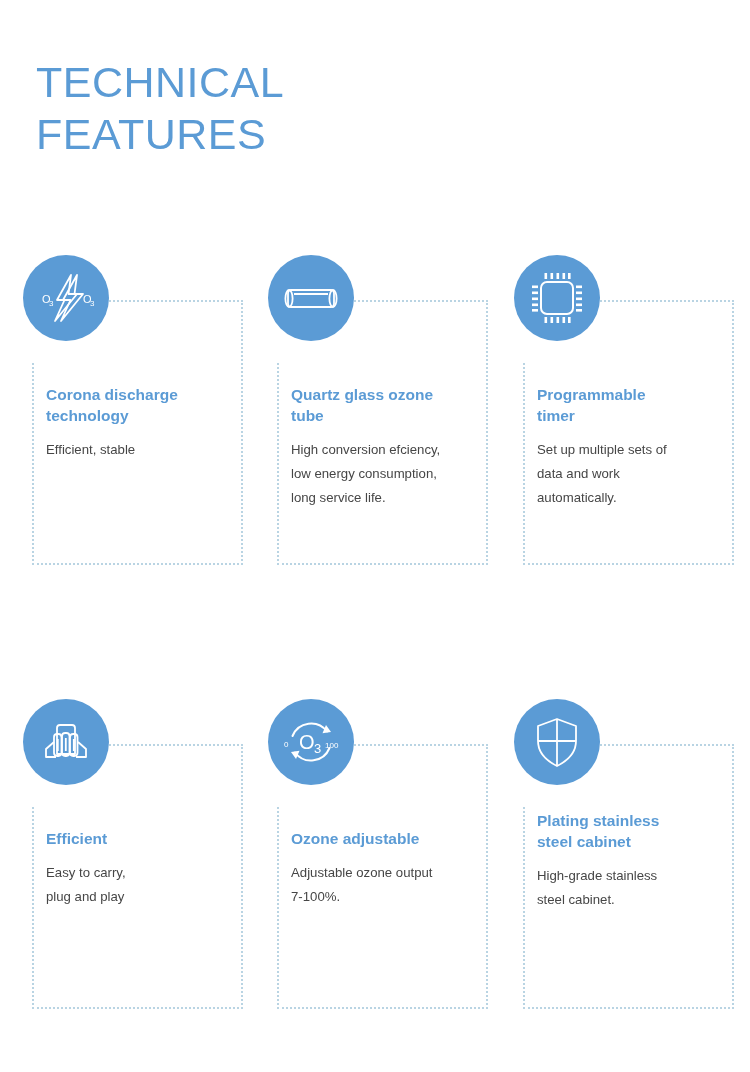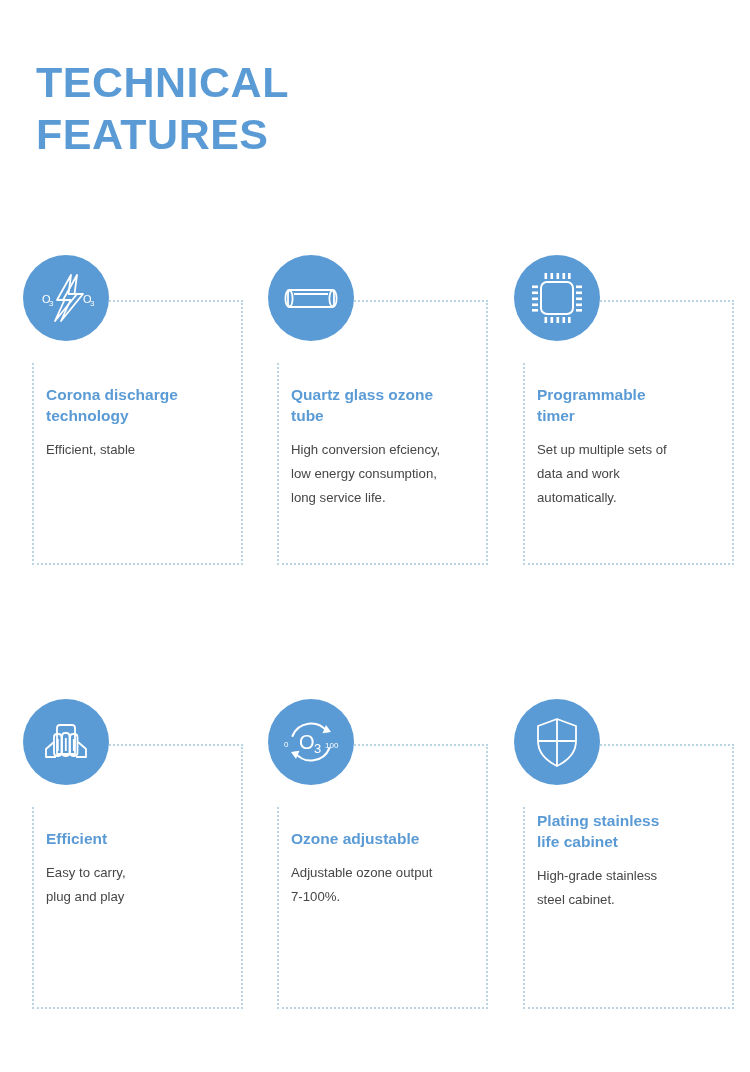--- a/index.html
+++ b/index.html
@@ -18,21 +18,21 @@
   }
 
   
   .page-title {
     position: absolute;
     left: 36px;
     top: 56px;
     width: 540px;
     font-size: 43px;
     line-height: 52px;
-    font-weight: bold;
+    font-weight: normal;
     letter-spacing: 0.5px;
     color: #5b9bd5;
   }
   .page-title .line { display: block; }
 
   
   .grid {
     position: absolute;
     left: 0;
     top: 0;
@@ -255,20 +255,20 @@
         <svg width="78" height="78" viewBox="0 0 78 78">
           <g fill="none" stroke="#ffffff" stroke-width="1.8" stroke-linejoin="round">
             <path d="M39 16 L20 23 v15 c0 12 9 20 19 25 c10 -5 19 -13 19 -25 v-15 z"></path>
             <line x1="39" y1="16" x2="39" y2="63"></line>
             <line x1="20" y1="38" x2="58" y2="38"></line>
           </g>
         </svg>
       </div>
       <div class="card-body shift-up">
         <div class="card-title">Plating stainless
-life cabinet</div>
+steel cabinet</div>
         <div class="card-desc">High-grade stainless
 steel cabinet.</div>
       </div>
     </div>
 
   </div>
 </div>
 
 </body></html>

